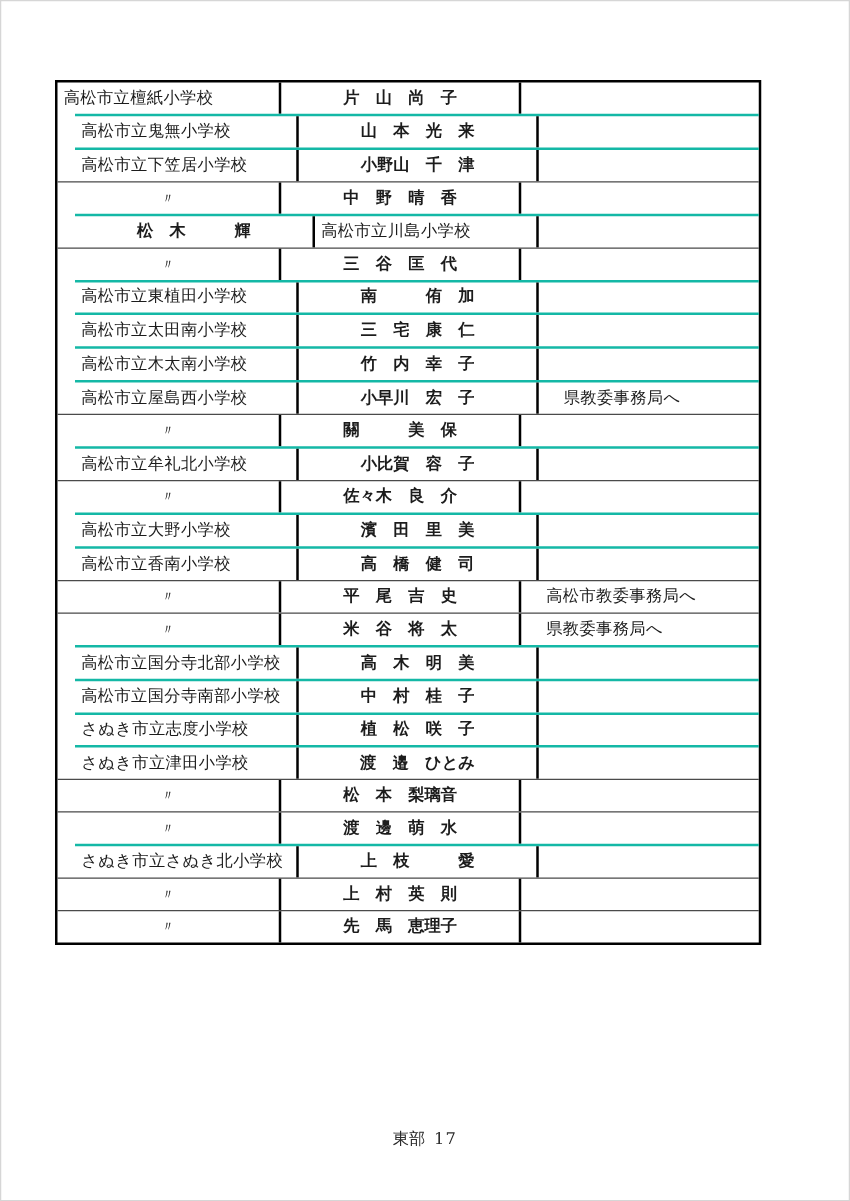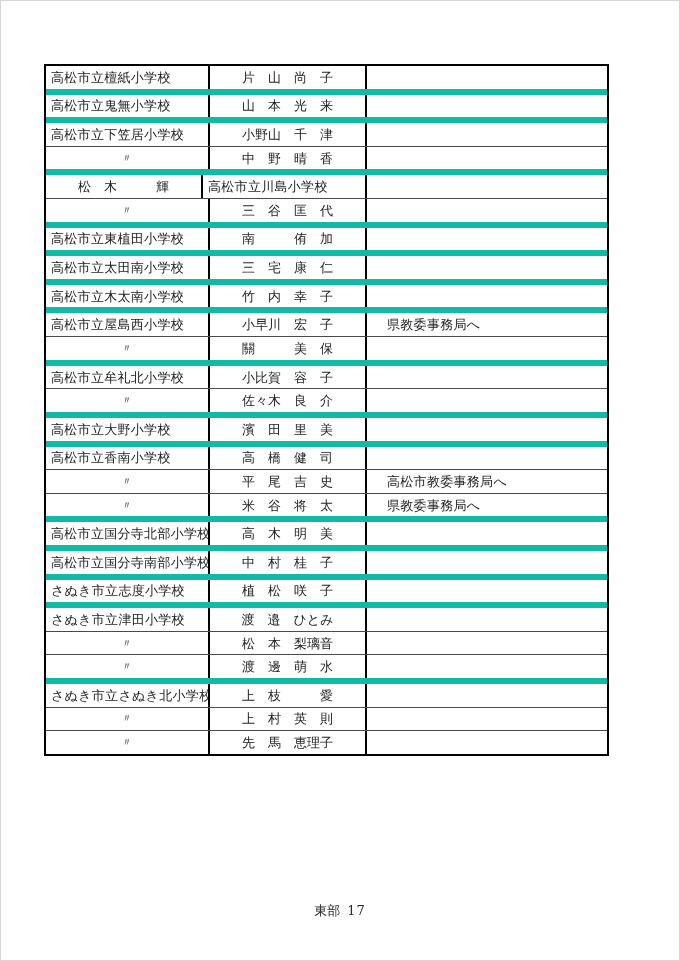--- a/index.html
+++ b/index.html
@@ -31,47 +31,48 @@
     background: #ffffff;
   }
   .row {
     flex: 1 1 0;
     display: flex;
     align-items: stretch;
     border-top: 1px solid #4a4a4a;
     min-height: 0;
   }
   .row:first-child { border-top: none; }
-  .row.group-start { border-top: 6px solid #14b8a6; }
+  .row.group-start { border-top: 2px solid #14b8a6; margin-left: 14px; }
   .cell {
     display: flex;
     align-items: center;
     box-sizing: border-box;
     white-space: nowrap;
     overflow: hidden;
     font-size: 13px;
     line-height: 1;
   }
   .cell.school {
-    width: 164px;
+    width: 179px;
     padding-left: 5px;
     border-right: 2px solid #000000;
     justify-content: flex-start;
     letter-spacing: 0.3px;
   }
   .cell.school.ditto {
     justify-content: center;
     padding-left: 0;
     font-size: 11px;
     color: #2a2a2a;
   }
   .cell.name {
-    width: 157px;
+    width: 192px;
     border-right: 2px solid #000000;
     justify-content: center;
+    font-weight: bold;
   }
   .cell.note {
     flex: 1 1 auto;
     padding-left: 20px;
     justify-content: flex-start;
     letter-spacing: 0.3px;
   }
   .footer {
     position: absolute;
     left: 0;

